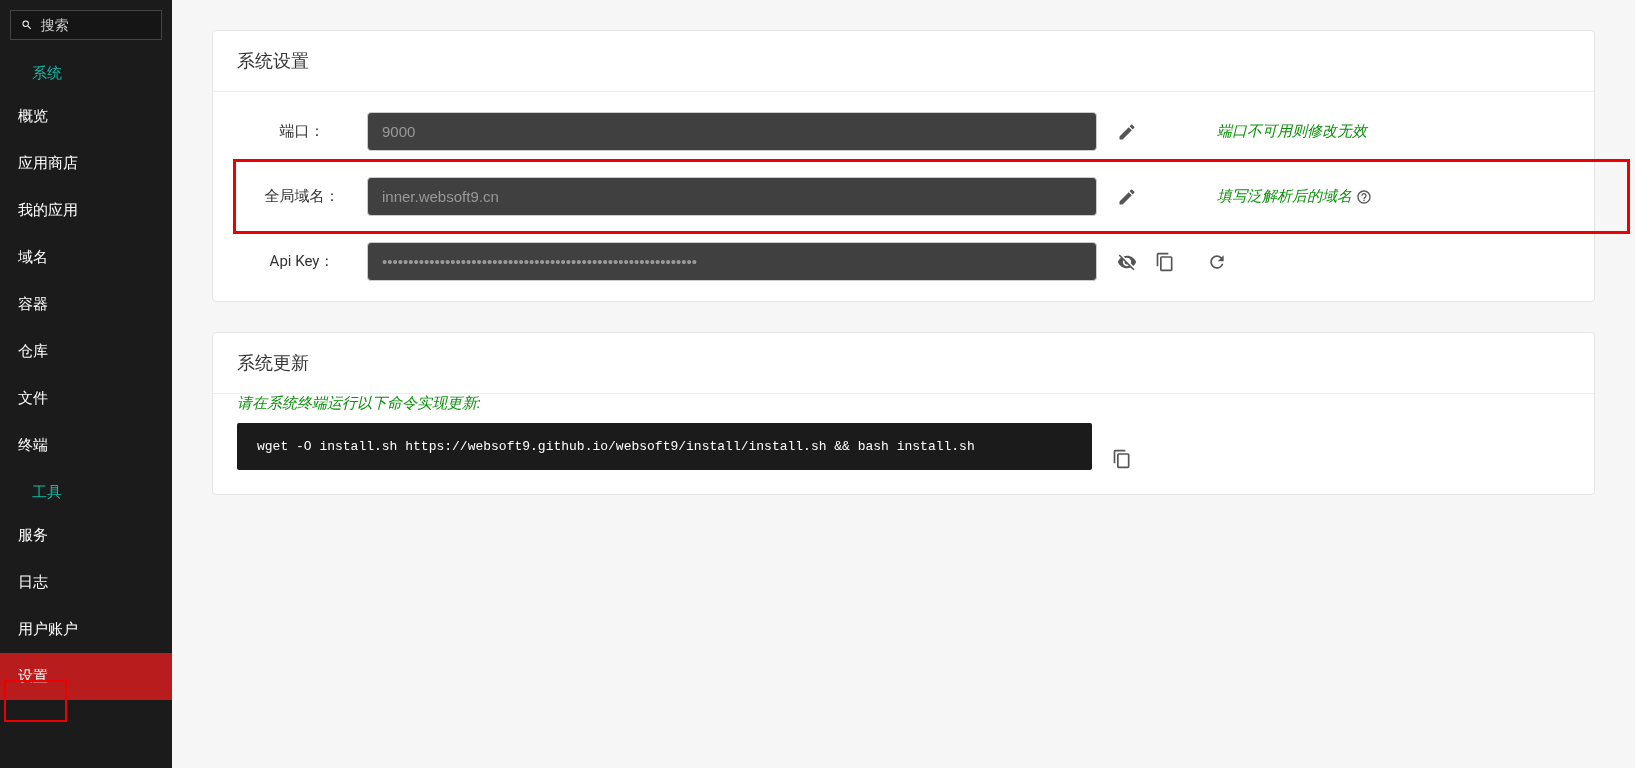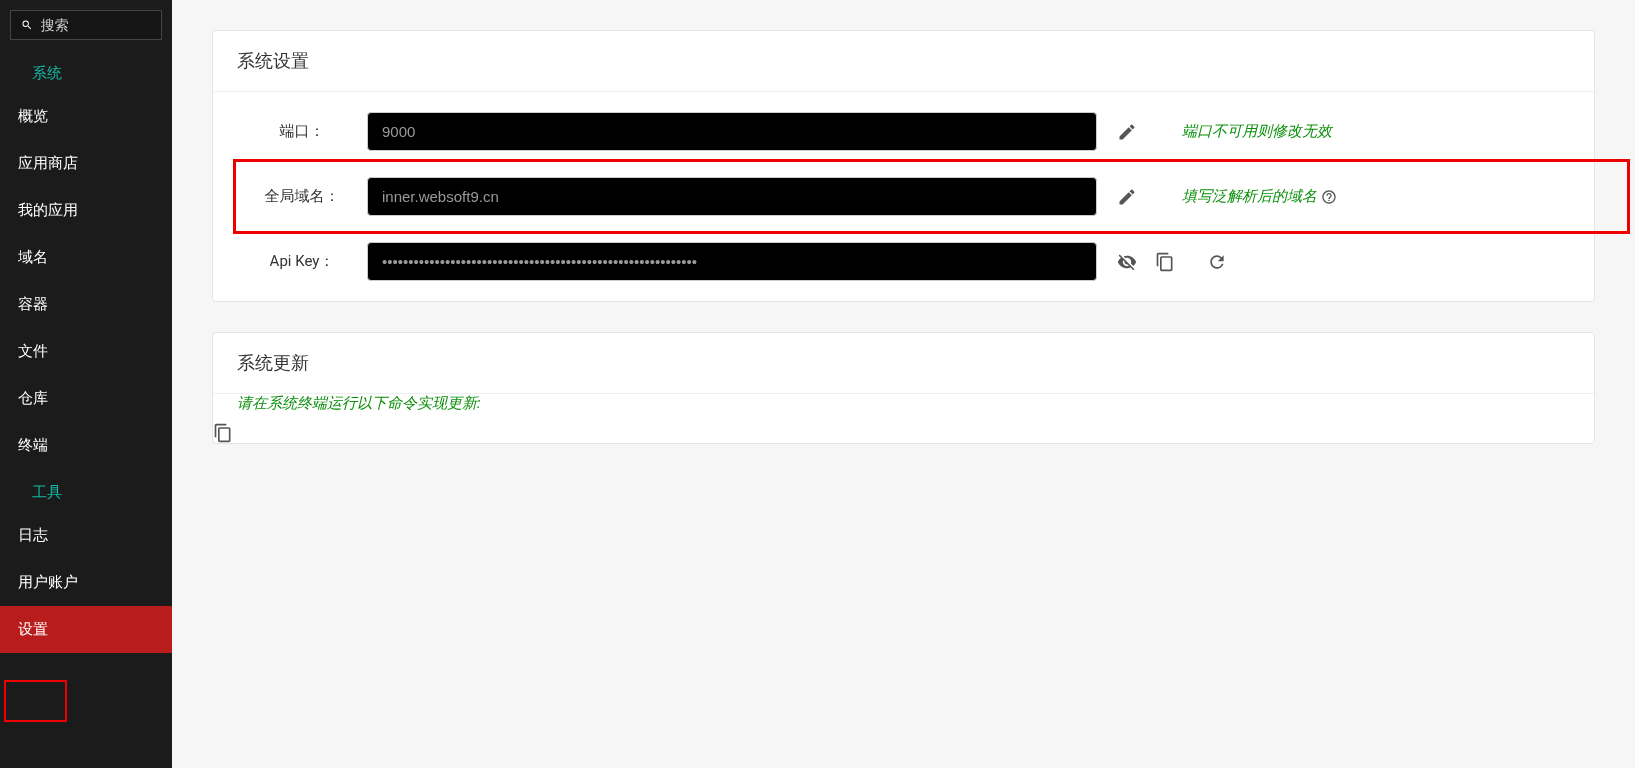--- a/index.html
+++ b/index.html
@@ -13,25 +13,25 @@
 .nav-item { padding: 14px 18px; font-size: 15px; color: #fff; cursor: pointer; }
 .nav-item.active { background: #b91c1c; }
 .highlight-box { position: absolute; border: 2px solid #e00; }
 .main { flex: 1; background: #f6f6f6; padding: 30px 40px 0 40px; overflow-y: auto; }
 .card { background: #fff; border: 1px solid #e5e5e5; border-radius: 4px; margin-bottom: 30px; }
 .card-title { font-size: 18px; font-weight: 400; padding: 18px 24px; border-bottom: 1px solid #eee; color: #333; font-family: Liberation Mono, monospace; }
 .card-body { padding: 20px 24px; }
 .form-row { display: flex; align-items: center; margin-bottom: 26px; }
 .form-row:last-child { margin-bottom: 0; }
 .form-label { width: 130px; text-align: center; font-size: 15px; color: #333; }
-.form-input { width: 730px; padding: 10px 14px; border: 1px solid #ccc; border-radius: 4px; font-size: 15px; color: #555; background: #000000; }
+.form-input { width: 730px; padding: 10px 14px; border: 1px solid #ccc; border-radius: 4px; font-size: 15px; color: #555; background: #404040; }
 .form-input::placeholder { color: #999; }
 .icon-group { padding-left: 20px; display: flex; align-items: center; gap: 18px; }
 .icon-btn { width: 20px; height: 20px; fill: #555; cursor: pointer; }
-.hint { color: #0a8f0a; font-style: italic; font-size: 15px; margin-left: 45px; white-space: nowrap; }
+.hint { color: #0a8f0a; font-style: italic; font-size: 15px; margin-left: 80px; white-space: nowrap; }
 .hint svg { vertical-align: middle; }
 .update-msg { color: #0a8f0a; font-style: italic; font-size: 15px; padding: 0 24px 10px; }
 .code-block { background: #1b1b1b; color: #fff; font-family: "Courier New", monospace; font-size: 13px; padding: 16px 20px; margin: 0 24px 24px; border-radius: 2px; }
 .update-row { display: flex; align-items: center; }
 .update-row .code-block { flex: 1; margin-right: 20px; max-width: 855px; }
 .copy-icon { width: 20px; height: 20px; fill: #555; cursor: pointer; }
 .row-highlight { position: relative; }
 .row-highlight::after { content: ''; position: absolute; left: -4px; right: -60px; top: -18px; bottom: -18px; border: 3px solid #e00; pointer-events: none; }
 </style>
 </head>
@@ -44,24 +44,25 @@
       </svg>
     <input type="text" placeholder="搜索" style="">
   </div>
   <div id="nav">
       <div class="nav-header">系统</div>
       <div class="nav-item">概览</div>
       <div class="nav-item">应用商店</div>
       <div class="nav-item">我的应用</div>
       <div class="nav-item">域名</div>
       <div class="nav-item">容器</div>
+      <div class="nav-item">仓库</div>
       <div class="nav-item">文件</div>
-      <div class="nav-item">仓库</div>
       <div class="nav-item">终端</div>
       <div class="nav-header">工具</div>
+      <div class="nav-item">服务</div>
       <div class="nav-item">日志</div>
       <div class="nav-item">用户账户</div>
       <div class="nav-item active">设置</div>
     </div>
   <div class="highlight-box" style="left:4px; top:680px; width:63px; height:42px;"></div>
 </div>
 
 <div class="main">
   <div class="card">
     <div class="card-title">系统设置</div>
@@ -103,18 +104,19 @@
             </svg>
           </div>
         </div>
       </div>
   </div>
 
   <div class="card">
     <div class="card-title">系统更新</div>
     <div class="update-msg">请在系统终端运行以下命令实现更新:</div>
     <div class="update-row">
+      <div class="code-block">wget -O install.sh https://websoft9.github.io/websoft9/install/install.sh &amp;&amp; bash install.sh</div>
       <svg class="copy-icon" viewBox="0 0 24 24">
           <path d="M16 1H4c-1.1 0-2 .9-2 2v14h2V3h12V1zm3 4H8c-1.1 0-2 .9-2 2v14c0 1.1.9 2 2 2h11c1.1 0 2-.9 2-2V7c0-1.1-.9-2-2-2zm0 16H8V7h11v14z"></path>
         </svg>
     </div>
   </div>
 </div>
 
 </body></html>

